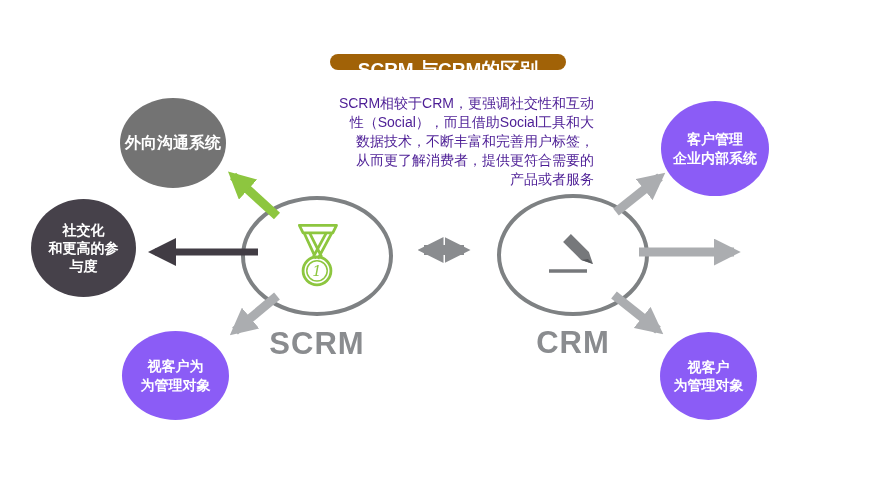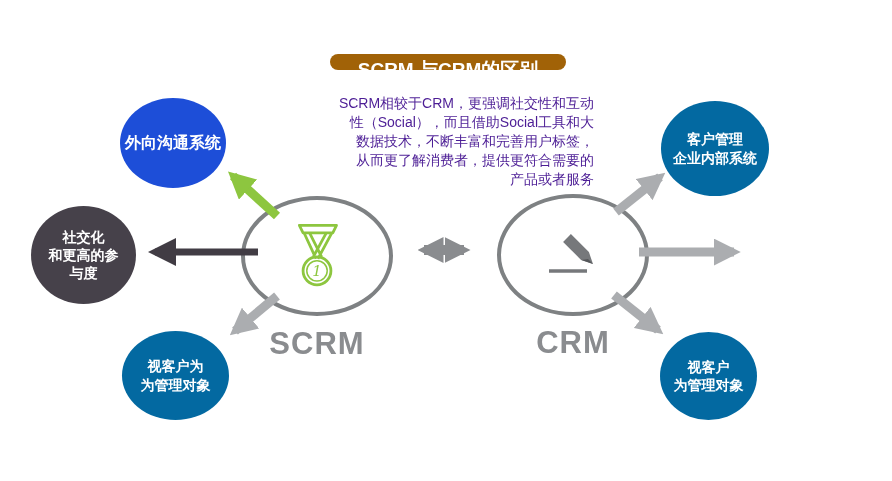--- a/index.html
+++ b/index.html
@@ -14,26 +14,26 @@
 
   
   .title-pill{position:absolute;left:330px;top:54px;width:236px;height:16px;border-radius:17px;
               background:#a16207;color:#ffffff;font-size:19px;font-weight:bold;text-align:center;line-height:32px;}
   .desc{position:absolute;left:298px;top:94px;width:296px;font-size:14px;line-height:19px;color:#4c1d95;
         text-align:right;white-space:pre-line;}
 
   
   .bubble{position:absolute;border-radius:50%;display:flex;align-items:center;justify-content:center;
           text-align:center;color:#ffffff;font-weight:bold;white-space:pre-line;line-height:1.3;}
-  .green{background:#1d4ed8;}
+  .green{background:#737373;}
   .dark{background:#46414A;}
-  .gray{background:#0369a1;}
+  .gray{background:#8b5cf6;}
 
   #b-outbound{left:120px;top:98px;width:106px;height:90px;font-size:16px;}
-  #b-social{left:31px;top:206px;width:105px;height:98px;font-size:14px;}
+  #b-social{left:31px;top:199px;width:105px;height:98px;font-size:14px;}
   #b-internal{left:661px;top:101px;width:108px;height:95px;font-size:14px;}
   #b-callcenter{left:754px;top:215px;width:126px;height:100px;font-size:15px;}
   #b-managed{left:660px;top:332px;width:97px;height:88px;font-size:14px;}
   #b-brand{left:122px;top:331px;width:107px;height:89px;font-size:14px;}
 
   
   .ring{position:absolute;border:4px solid #7E8183;border-radius:50%;background:#ffffff;
         display:flex;align-items:center;justify-content:center;}
   #scrm-ring{left:241px;top:196px;width:144px;height:112px;}
   #crm-ring{left:497px;top:194px;width:144px;height:114px;}

